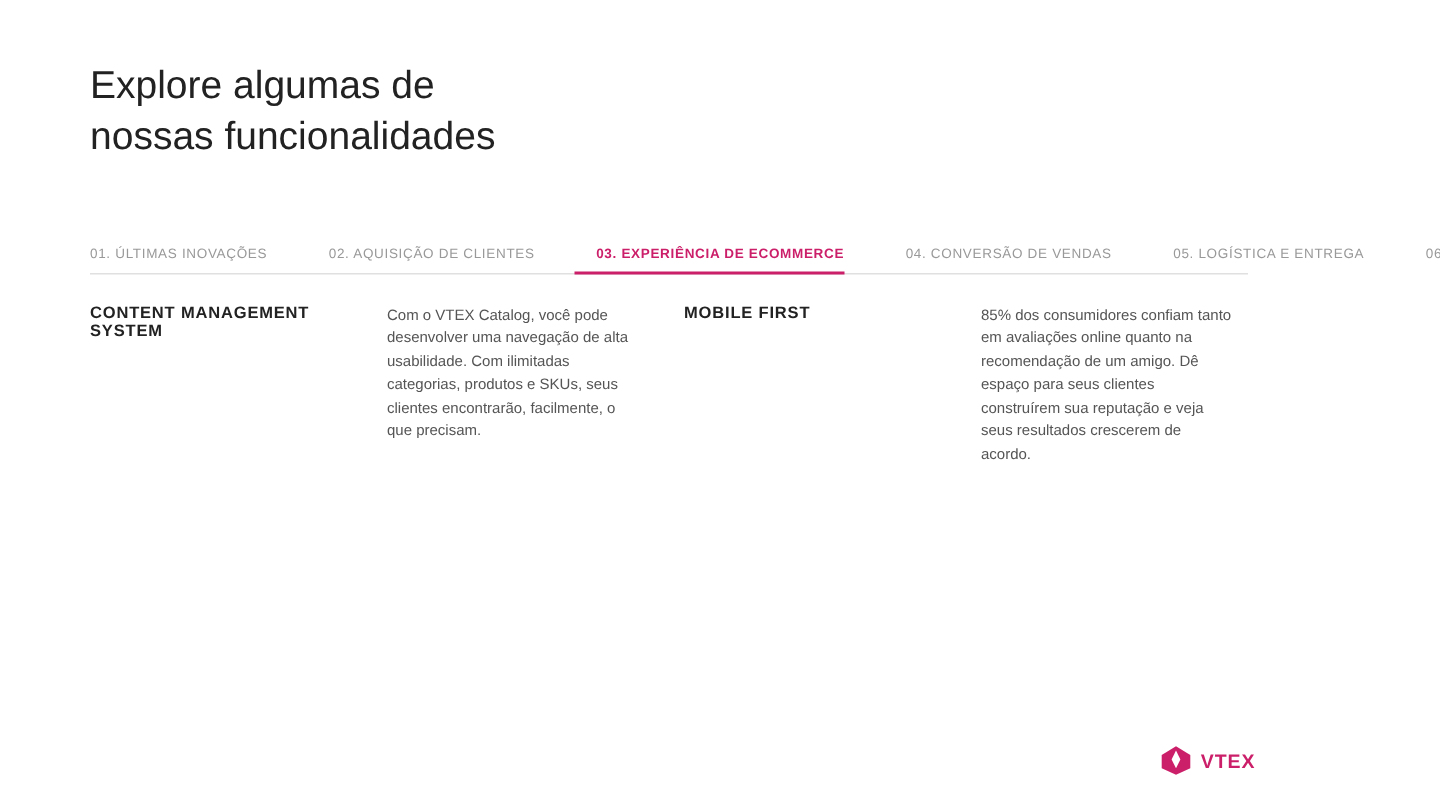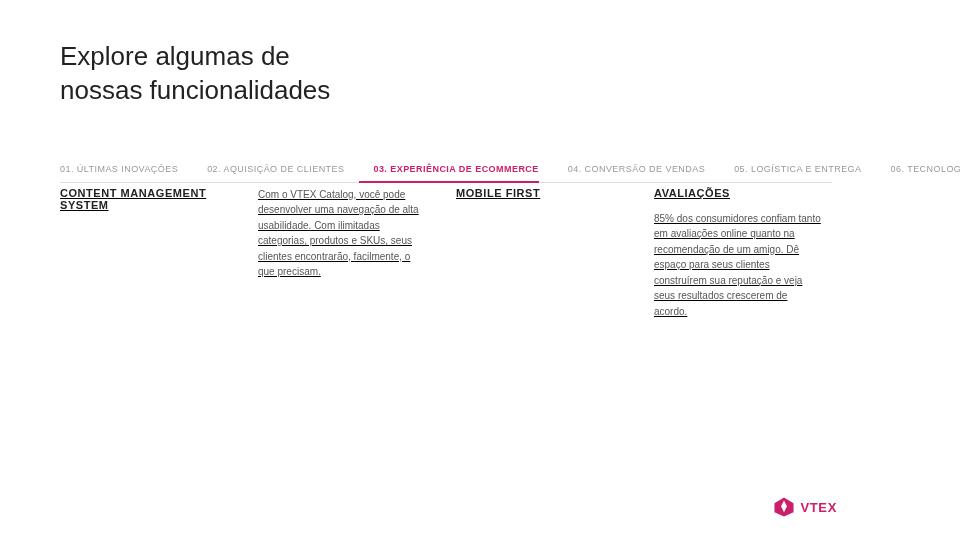--- a/index.html
+++ b/index.html
@@ -22,21 +22,21 @@
       font-size: 26px;
       font-weight: 400;
       color: #222222;
       line-height: 1.3;
       margin-bottom: 50px;
     }
     .tabs-nav {
       display: flex;
       align-items: flex-end;
       border-bottom: 1px solid #e0e0e0;
-      gap: 1px;
+      gap: 13px;
     }
     .tab-item {
       font-size: 9px;
       color: #999999;
       text-transform: uppercase;
       letter-spacing: 0.05em;
       padding: 6px 14px 8px 0;
       cursor: pointer;
       white-space: nowrap;
       position: relative;
@@ -51,22 +51,21 @@
       bottom: -1px;
       left: 0;
       width: calc(100% - 14px);
       height: 2px;
       background: #cc1f6a;
     }
     .content-grid {
       display: grid;
       grid-template-columns: 1fr 1fr 1fr 1fr;
       gap: 20px;
-      margin-top: 4px;
-      text-decoration: underline;
+      margin-top: 20px;
     }
     .content-col {
       padding-right: 10px;
     }
     .col-title {
       font-size: 11px;
       font-weight: 700;
       color: #222222;
       text-transform: uppercase;
       letter-spacing: 0.05em;
@@ -125,21 +124,20 @@
 
     <div class="content-col">
       <p class="col-body">Com o VTEX Catalog, você pode desenvolver uma navegação de alta usabilidade. Com ilimitadas categorias, produtos e SKUs, seus clientes encontrarão, facilmente, o que precisam.</p>
     </div>
 
     <div class="content-col">
       <div class="col-title">MOBILE FIRST</div>
     </div>
 
     <div class="content-col">
-      <div class="col-title">AVALIAÇÕES</div>
       <p class="col-body">85% dos consumidores confiam tanto em avaliações online quanto na recomendação de um amigo. Dê espaço para seus clientes construírem sua reputação e veja seus resultados crescerem de acordo.</p>
     </div>
 
   </div>
 
   <div class="vtex-logo">
     <svg class="vtex-logo-icon" viewBox="0 0 30 30" xmlns="http://www.w3.org/2000/svg">
       <polygon points="15,2 28,10 28,22 15,28 2,22 2,10" fill="#cc1f6a"></polygon>
       <polygon points="15,6 11,14 15,22 19,14" fill="#ffffff"></polygon>
     </svg>

